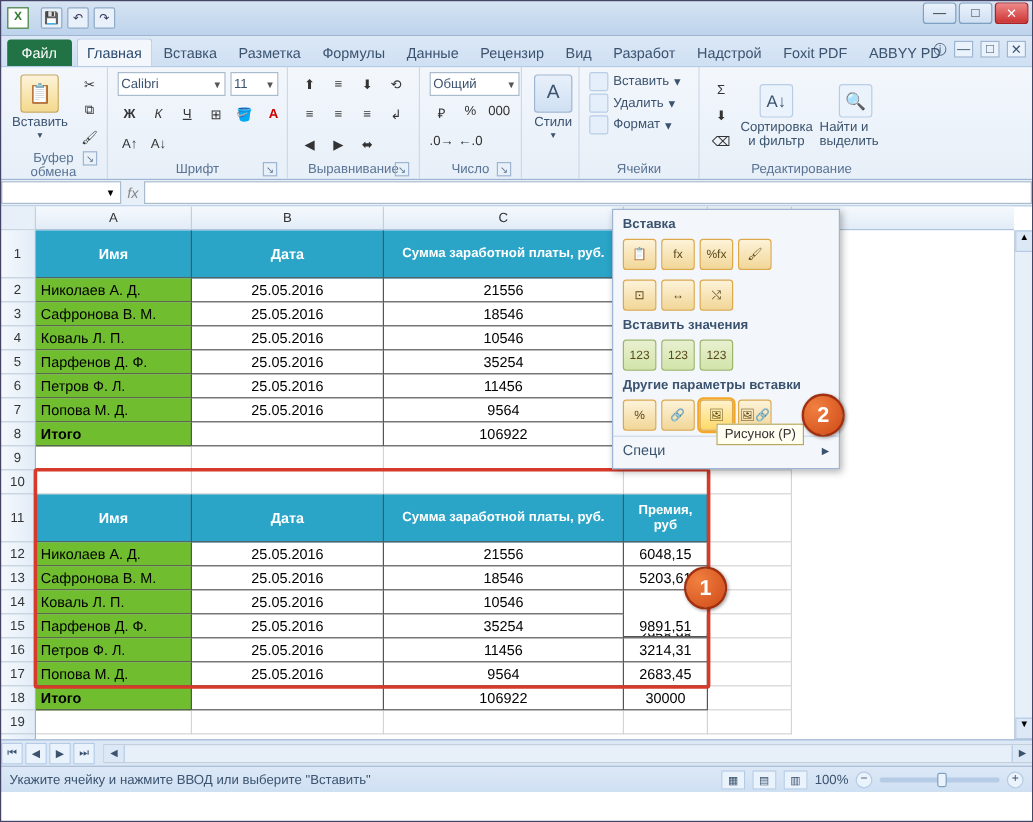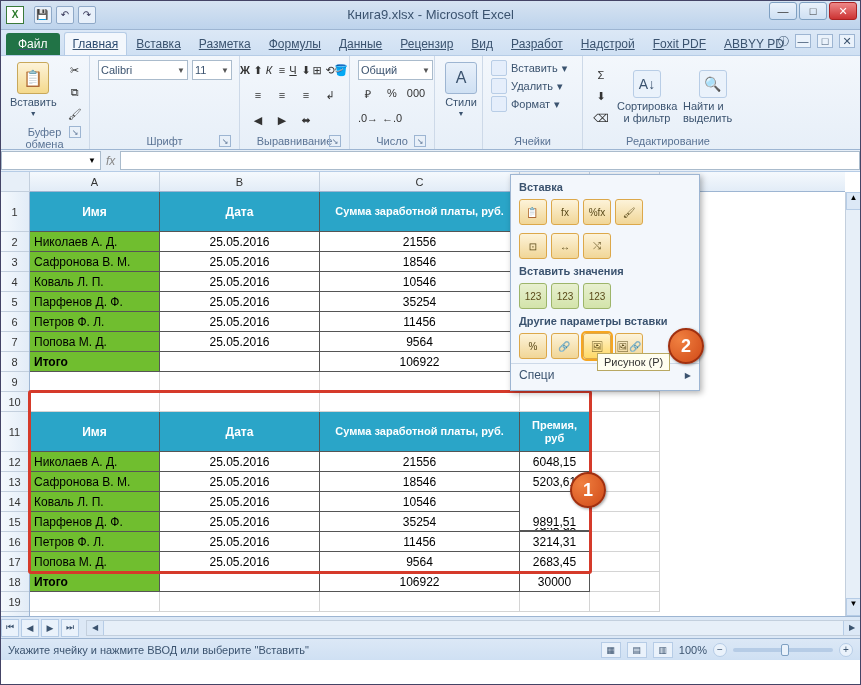--- a/index.html
+++ b/index.html
@@ -9,21 +9,21 @@
 .titlebar { height: 30px; background: linear-gradient(#d7e4f2, #bdd3ec); display: flex; align-items: center; position: relative; border-bottom: 1px solid #9db5d2; }
 .titlebar .excel-icon { width: 18px; height: 18px; margin: 0 6px; display: flex; align-items: center; justify-content: center; background: #fff; border: 1px solid #3a7a3a; color: #2a7a2a; font-size: 10px; font-weight: bold; }
 .titlebar .qat { display: flex; gap: 4px; margin-left: 4px; }
 .titlebar .qat-btn { width: 18px; height: 18px; border: 1px solid #8fa9c8; background: #e8f0fa; border-radius: 2px; display:flex;align-items:center;justify-content:center;font-size:10px;color:#335; }
 .titlebar .title-text { position: absolute; left: 50%; transform: translateX(-50%); color: #3b536f; font-size: 13px; }
 .titlebar .win-controls { position: absolute; right: 4px; top: 2px; display: flex; gap: 2px; }
 .win-btn { width: 28px; height: 18px; border: 1px solid #7fa0c2; background: linear-gradient(#eaf2fb,#cfe0f3); border-radius: 3px; display:flex;align-items:center;justify-content:center; font-size:11px; color:#333; }
 .win-btn.close { background: linear-gradient(#e88,#c33); color:#fff; border-color:#a22; }
 
 
-.ribbon-tabs { height: 26px; background: linear-gradient(#dce8f6,#cfe0f3); display: flex; align-items: flex-end; padding-left: 6px; font-size: 12px; color: #3b536f; border-bottom: 1px solid #b6cce6; position: relative; text-decoration: underline; }
+.ribbon-tabs { height: 26px; background: linear-gradient(#dce8f6,#cfe0f3); display: flex; align-items: flex-end; padding-left: 6px; font-size: 12px; color: #3b536f; border-bottom: 1px solid #b6cce6; position: relative; }
 .file-tab { background: #217346; color: #fff; padding: 4px 12px; border-top-left-radius: 3px; border-top-right-radius: 3px; margin-right: 4px; }
 .tab { padding: 4px 8px; cursor: pointer; border: 1px solid transparent; border-bottom: none; }
 .tab.active { background: #f3f7fc; border-color: #b6cce6; border-radius: 3px 3px 0 0; color: #2b4a6f; }
 .doc-controls { position: absolute; right: 6px; top: 4px; display: flex; gap: 6px; font-size: 11px; color: #3b536f; }
 .doc-btn { width: 16px; height: 14px; border: 1px solid #9db5d2; background: #eaf2fb; display:flex;align-items:center;justify-content:center; }
 
 
 .ribbon { height: 94px; background: linear-gradient(#f3f7fc,#e7eff8); border-bottom: 1px solid #9db5d2; display: flex; font-size: 11px; color: #3b536f; }
 .group { border-right: 1px solid #cdd9e8; padding: 4px 8px 2px 8px; display: flex; flex-direction: column; justify-content: space-between; }
 .group-content { display: flex; gap: 6px; align-items: flex-start; flex: 1; }
@@ -107,21 +107,20 @@
 </head>
 <body>
 
 <div class="titlebar">
   <div class="excel-icon">X</div>
   <div class="qat">
     <div class="qat-btn">💾</div>
     <div class="qat-btn">↶</div>
     <div class="qat-btn">↷</div>
   </div>
-  <div class="title-text">Книга9.xlsx - Microsoft Excel</div>
   <div class="win-controls">
     <div class="win-btn">—</div>
     <div class="win-btn">□</div>
     <div class="win-btn close">✕</div>
   </div>
 </div>
 
 <div class="ribbon-tabs">
   <div class="file-tab">Файл</div>
   <div id="tabs-container" style="display: flex;">
@@ -156,21 +155,21 @@
       <div style="display:flex;flex-direction:column;gap:2px">
         <div class="icon-btn">✂</div>
         <div class="icon-btn">⧉</div>
         <div class="icon-btn">🖌</div>
       </div>
     </div>
     <div class="group-label"><span>Буфер обмена</span><span class="dlg">↘</span></div>
   </div>
 
   <div class="group" style="width:150px">
-    <div class="group-content" style="flex-direction:row;gap:3px;width:100%">
+    <div class="group-content" style="flex-direction:column;gap:3px;width:100%">
       <div class="small-row">
         <div class="combo" style="width:90px">
             <span>Calibri</span>
             <span class="arrow">▼</span>
           </div>
         <div class="combo" style="width:40px">
             <span>11</span>
             <span class="arrow">▼</span>
           </div>
       </div>

